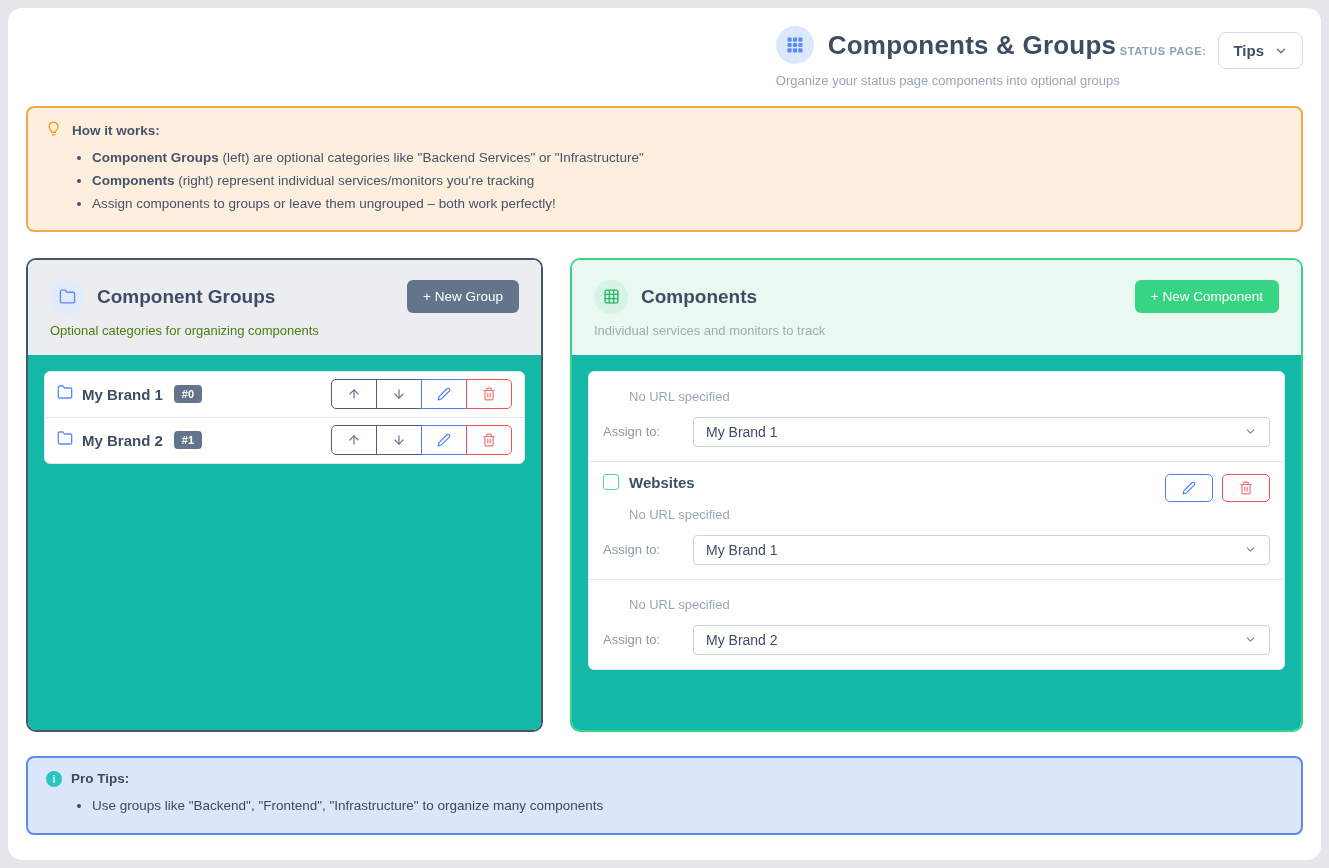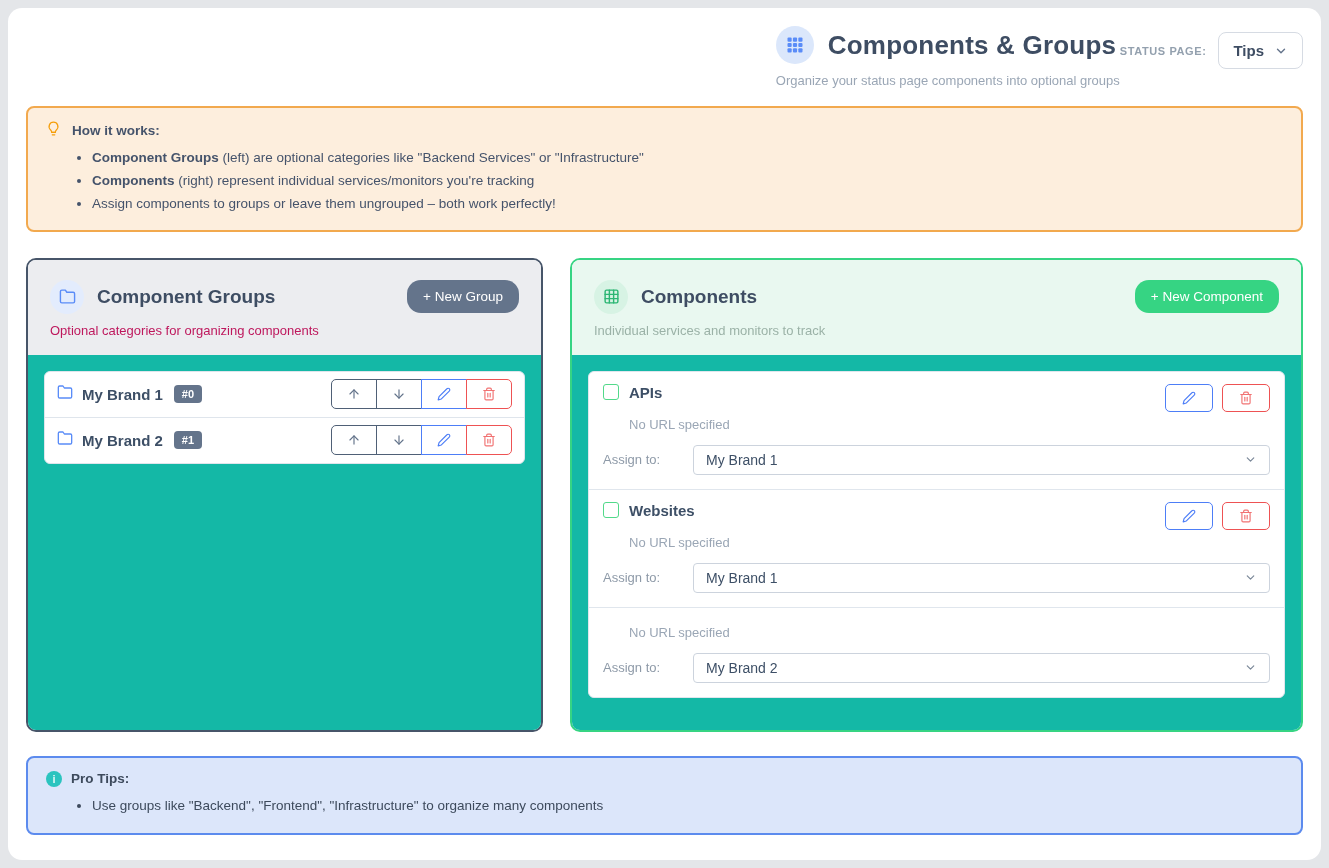--- a/index.html
+++ b/index.html
@@ -49,23 +49,23 @@
   .panel-header { padding:20px 22px 17px; }
   .groups-header { background:#ecedf0; }
   .comps-header { background:#e9f8f0; }
   .ph-row { display:flex; align-items:center; justify-content:space-between; }
   .ph-left { display:flex; align-items:center; gap:13px; }
   .icon-circle { width:34px; height:34px; border-radius:50%; display:flex; align-items:center; justify-content:center; }
   .icon-circle.blue { background:#e3ecfd; }
   .icon-circle.green { background:#d7f3e4; }
   h2 { font-size:19px; font-weight:600; color:#3e4d63; }
   .ph-sub { margin-top:9px; font-size:13px; }
-  .groups-header .ph-sub { color:#be185d; }
+  .groups-header .ph-sub { color:#4d7c0f; }
   .comps-header .ph-sub { color:#9bb2a7; }
-  .btn { border:none; border-radius:14px; padding:9px 16px; font-size:13.5px; color:#fff; cursor:pointer; font-family:inherit; }
+  .btn { border:none; border-radius:6px; padding:9px 16px; font-size:13.5px; color:#fff; cursor:pointer; font-family:inherit; }
   .btn.slate { background:#64748b; }
   .btn.green { background:#36d483; }
   .panel-body { padding:16px; background:#14b8a6; flex:1; }
 
   
   .group-row {
     display:flex; align-items:center; gap:9px;
     border:1px solid #dfe5ec; border-radius:6px; padding:8px 12px; height:47px;
     background:#fff;
   }
@@ -298,24 +298,37 @@
             <h2>Components</h2>
           </div>
           <button class="btn green">+ New Component</button>
         </div>
         <div class="ph-sub">Individual services and monitors to track</div>
       </div>
       <div class="panel-body">
 
 
         <div class="comp-card">
+          <div class="c-url">No URL specified</div>
+          <div class="assign-row">
+            <span class="a-label">Assign to:</span>
+            <div class="a-select">
+              <span>My Brand 1</span>
+              <svg width="13" height="13" viewBox="0 0 24 24" fill="none" stroke="#7a8798" stroke-width="2.2" stroke-linecap="round" stroke-linejoin="round">
+                  <polyline points="6 9 12 15 18 9"></polyline>
+                </svg>
+            </div>
+          </div>
+        </div>
+
+        <div class="comp-card">
           <div class="cc-head">
             <div class="cc-left">
               <span class="cbox"></span>
-              <span class="c-name">APIs</span>
+              <span class="c-name">Websites</span>
             </div>
             <div class="cc-actions">
               <button class="abtn edit">
                 <svg width="14" height="14" viewBox="0 0 24 24" fill="none" stroke="#4d7ef7" stroke-width="2" stroke-linecap="round" stroke-linejoin="round">
                     <path d="M17 3a2.83 2.83 0 1 1 4 4L7.5 20.5 2 22l1.5-5.5z"></path>
                   </svg>
               </button>
               <button class="abtn del">
                 <svg width="14" height="14" viewBox="0 0 24 24" fill="none" stroke="#f17272" stroke-width="2" stroke-linecap="round" stroke-linejoin="round">
                     <polyline points="3 6 5 6 21 6"></polyline>
@@ -332,54 +345,20 @@
             <div class="a-select">
               <span>My Brand 1</span>
               <svg width="13" height="13" viewBox="0 0 24 24" fill="none" stroke="#7a8798" stroke-width="2.2" stroke-linecap="round" stroke-linejoin="round">
                   <polyline points="6 9 12 15 18 9"></polyline>
                 </svg>
             </div>
           </div>
         </div>
 
         <div class="comp-card">
-          <div class="cc-head">
-            <div class="cc-left">
-              <span class="cbox"></span>
-              <span class="c-name">Websites</span>
-            </div>
-            <div class="cc-actions">
-              <button class="abtn edit">
-                <svg width="14" height="14" viewBox="0 0 24 24" fill="none" stroke="#4d7ef7" stroke-width="2" stroke-linecap="round" stroke-linejoin="round">
-                    <path d="M17 3a2.83 2.83 0 1 1 4 4L7.5 20.5 2 22l1.5-5.5z"></path>
-                  </svg>
-              </button>
-              <button class="abtn del">
-                <svg width="14" height="14" viewBox="0 0 24 24" fill="none" stroke="#f17272" stroke-width="2" stroke-linecap="round" stroke-linejoin="round">
-                    <polyline points="3 6 5 6 21 6"></polyline>
-                    <path d="M19 6v14a2 2 0 0 1-2 2H7a2 2 0 0 1-2-2V6m3 0V4a2 2 0 0 1 2-2h4a2 2 0 0 1 2 2v2"></path>
-                    <line x1="10" y1="11" x2="10" y2="17"></line>
-                    <line x1="14" y1="11" x2="14" y2="17"></line>
-                  </svg>
-              </button>
-            </div>
-          </div>
-          <div class="c-url">No URL specified</div>
-          <div class="assign-row">
-            <span class="a-label">Assign to:</span>
-            <div class="a-select">
-              <span>My Brand 1</span>
-              <svg width="13" height="13" viewBox="0 0 24 24" fill="none" stroke="#7a8798" stroke-width="2.2" stroke-linecap="round" stroke-linejoin="round">
-                  <polyline points="6 9 12 15 18 9"></polyline>
-                </svg>
-            </div>
-          </div>
-        </div>
-
-        <div class="comp-card">
           <div class="c-url">No URL specified</div>
           <div class="assign-row">
             <span class="a-label">Assign to:</span>
             <div class="a-select">
               <span>My Brand 2</span>
               <svg width="13" height="13" viewBox="0 0 24 24" fill="none" stroke="#7a8798" stroke-width="2.2" stroke-linecap="round" stroke-linejoin="round">
                   <polyline points="6 9 12 15 18 9"></polyline>
                 </svg>
             </div>
           </div>

